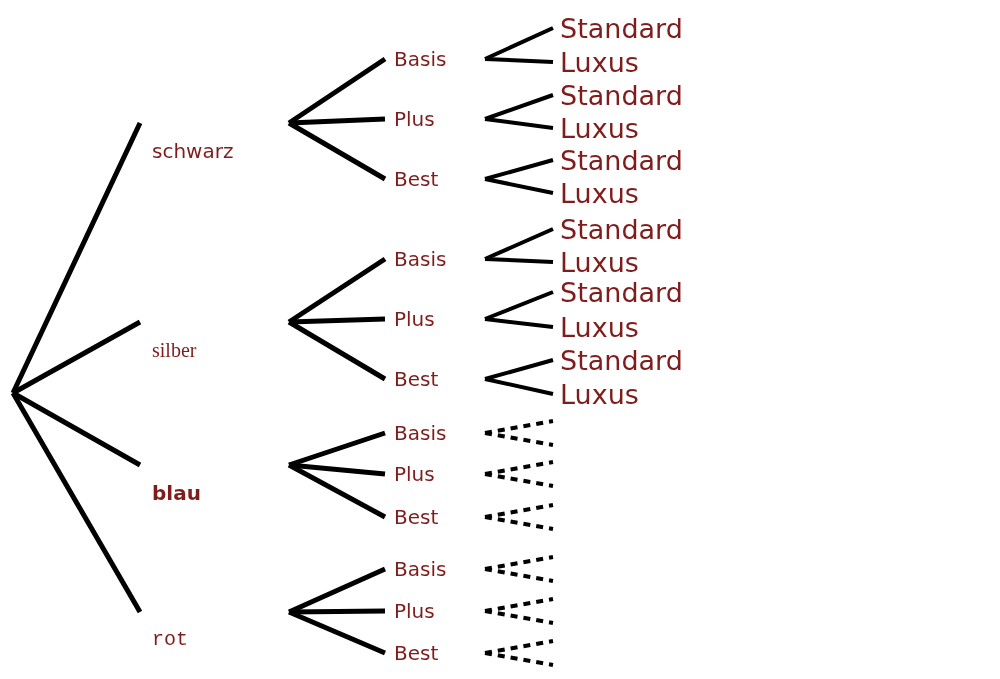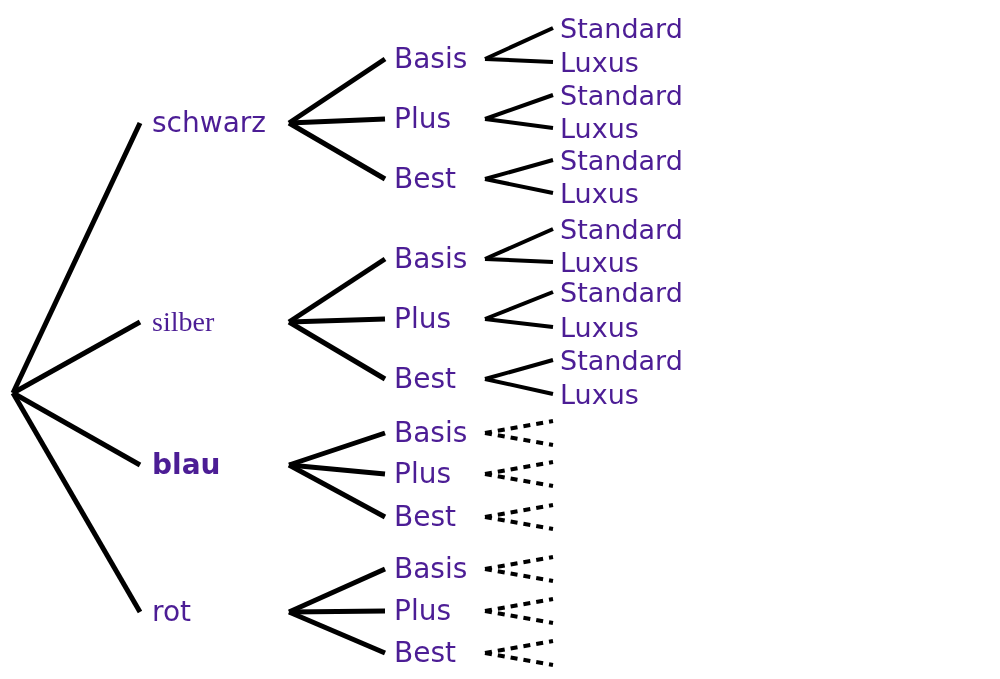--- a/index.html
+++ b/index.html
@@ -20,27 +20,27 @@
     position: absolute;
     left: 0;
     top: 0;
     width: 1000px;
     height: 679px;
     display: block;
   }
   .node-label {
     position: absolute;
     font-family: "DejaVu Sans", "Liberation Sans", sans-serif;
-    color: #4c1d95;
+    color: #7f1d1d;
     white-space: nowrap;
     line-height: 1;
     transform: translateY(-50%);
   }
-  .lvl1-label { font-size: 28px; }
-  .lvl2-label { font-size: 28px; }
+  .lvl1-label { font-size: 20px; margin-top: 28px; }
+  .lvl2-label { font-size: 20px; }
   .lvl3-label { font-size: 27px; }
 </style>
 </head>
 <body>
 
 <div id="canvas">
 
   <svg id="tree-svg" viewBox="0 0 1000 679" xmlns="http://www.w3.org/2000/svg">
     <g id="edges-root" stroke="#000000" fill="none" stroke-linecap="butt">
         <line x1="13" y1="393" x2="140" y2="123" stroke-width="5"></line>
@@ -108,19 +108,19 @@
       <div class="node-label lvl2-label" style="left: 394px; top: 319px;">Plus</div>
       <div class="node-label lvl3-label" style="left: 560px; top: 292px;">Standard</div>
       <div class="node-label lvl3-label" style="left: 560px; top: 327px;">Luxus</div>
       <div class="node-label lvl2-label" style="left: 394px; top: 379px;">Best</div>
       <div class="node-label lvl3-label" style="left: 560px; top: 360px;">Standard</div>
       <div class="node-label lvl3-label" style="left: 560px; top: 394px;">Luxus</div>
       <div class="node-label lvl1-label" style="left: 152px; top: 465px; font-weight: bold;">blau</div>
       <div class="node-label lvl2-label" style="left: 394px; top: 433px;">Basis</div>
       <div class="node-label lvl2-label" style="left: 394px; top: 474px;">Plus</div>
       <div class="node-label lvl2-label" style="left: 394px; top: 517px;">Best</div>
-      <div class="node-label lvl1-label" style="left: 152px; top: 612px;">rot</div>
+      <div class="node-label lvl1-label" style="left: 152px; top: 612px; font-family: Liberation Mono, monospace;">rot</div>
       <div class="node-label lvl2-label" style="left: 394px; top: 569px;">Basis</div>
       <div class="node-label lvl2-label" style="left: 394px; top: 611px;">Plus</div>
       <div class="node-label lvl2-label" style="left: 394px; top: 653px;">Best</div>
     </div>
 
 </div>
 
 </body></html>

